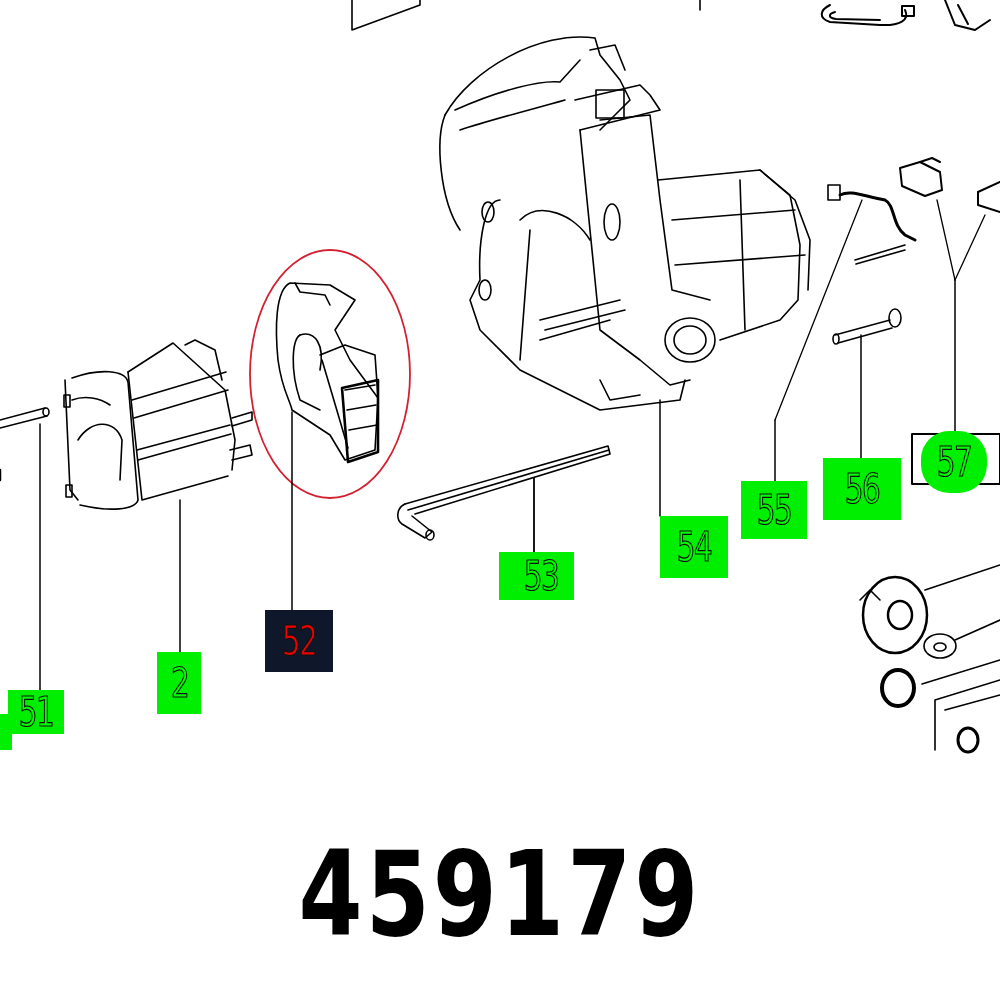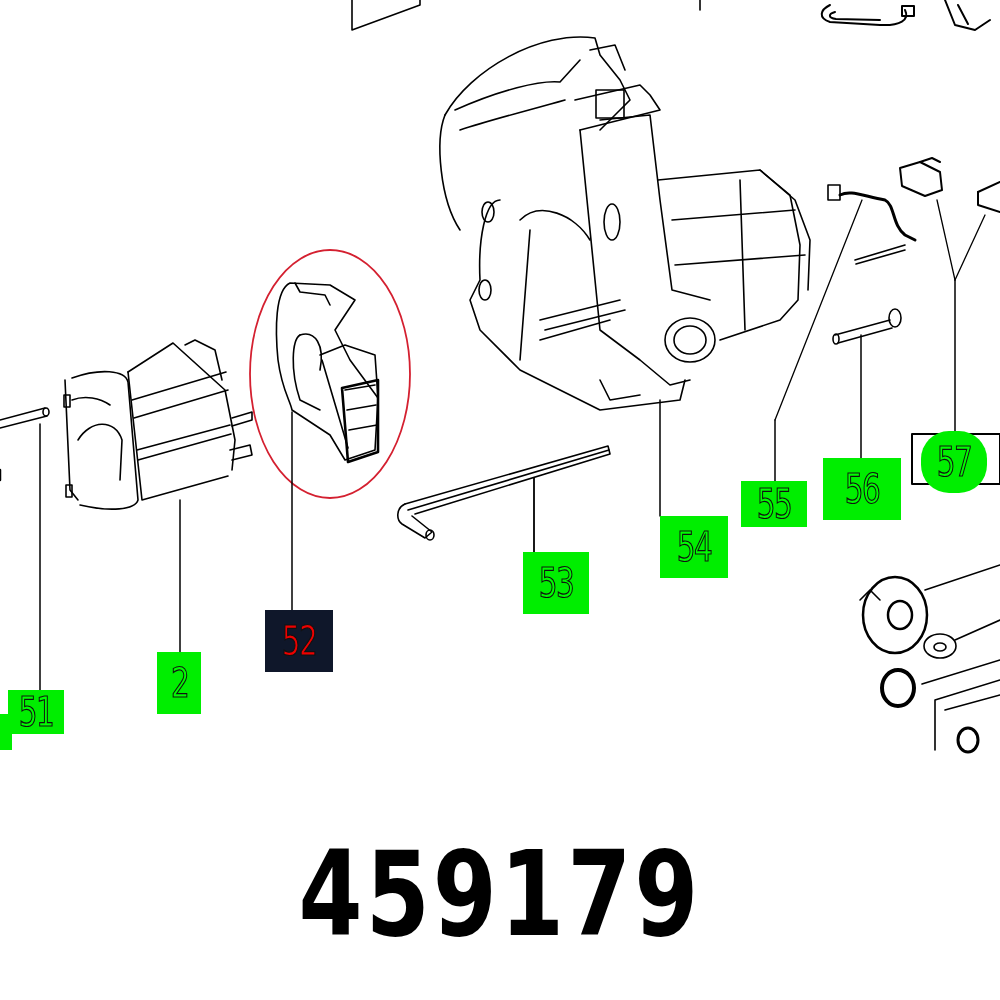--- a/index.html
+++ b/index.html
@@ -170,27 +170,27 @@
 <div>
   <div class="callout green" style="left:8px;top:690px;width:56px;height:44px;">
       <span>51</span>
     </div>
   <div class="callout green" style="left:157px;top:652px;width:44px;height:62px;">
       <span>2</span>
     </div>
   <div class="callout red" style="left:265px;top:610px;width:68px;height:62px;">
       <span>52</span>
     </div>
-  <div class="callout green" style="left:523px;top:552px;width:66px;height:62px;">
+  <div class="callout green" style="left:499px;top:552px;width:66px;height:48px;padding-left:9px;">
       <span>53</span>
     </div>
   <div class="callout green" style="left:620px;top:516px;width:68px;height:62px;margin-left:40px;">
       <span>54</span>
     </div>
-  <div class="callout green" style="left:741px;top:481px;width:66px;height:46px;">
+  <div class="callout green" style="left:741px;top:481px;width:66px;height:58px;">
       <span>55</span>
     </div>
   <div class="callout green" style="left:823px;top:458px;width:78px;height:62px;">
       <span>56</span>
     </div>
   <div class="callout green" style="left:921px;top:431px;width:66px;height:62px;border-radius:28px;">
       <span>57</span>
     </div>
   <div class="callout green" style="left:0px;top:714px;width:12px;height:36px;"></div>
 </div>

